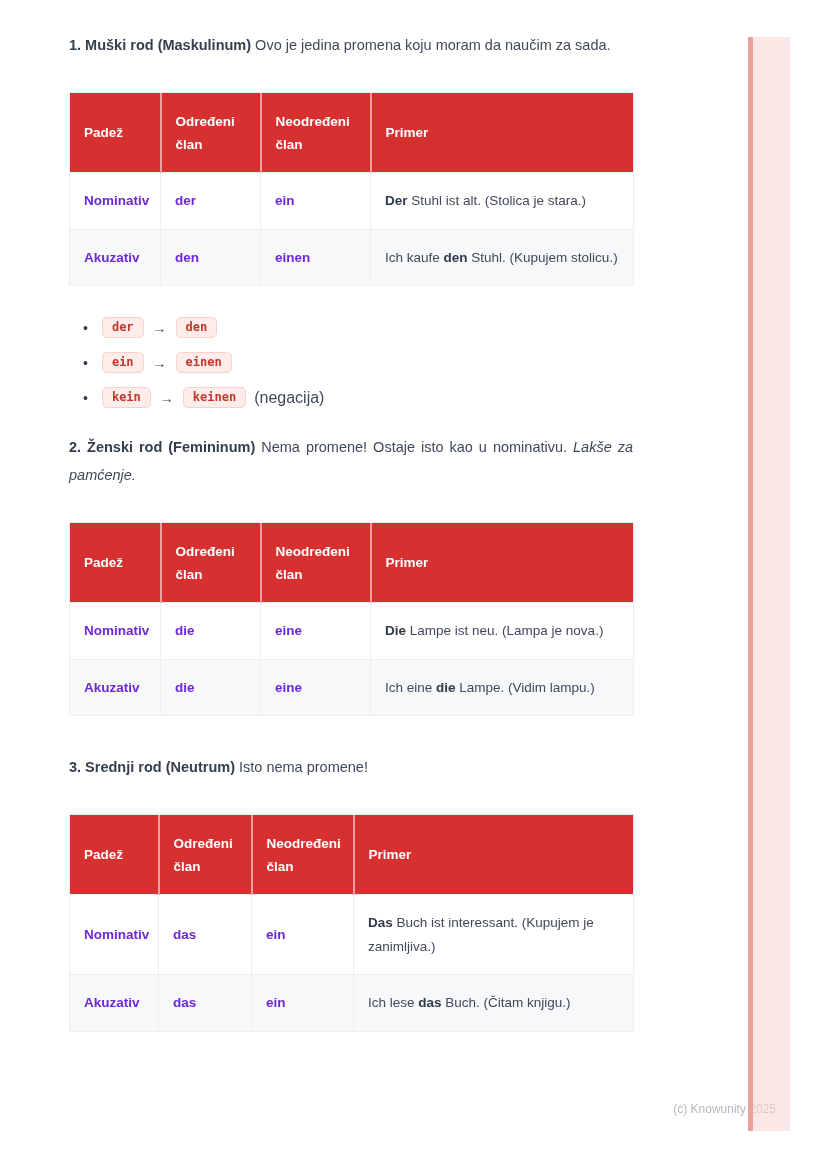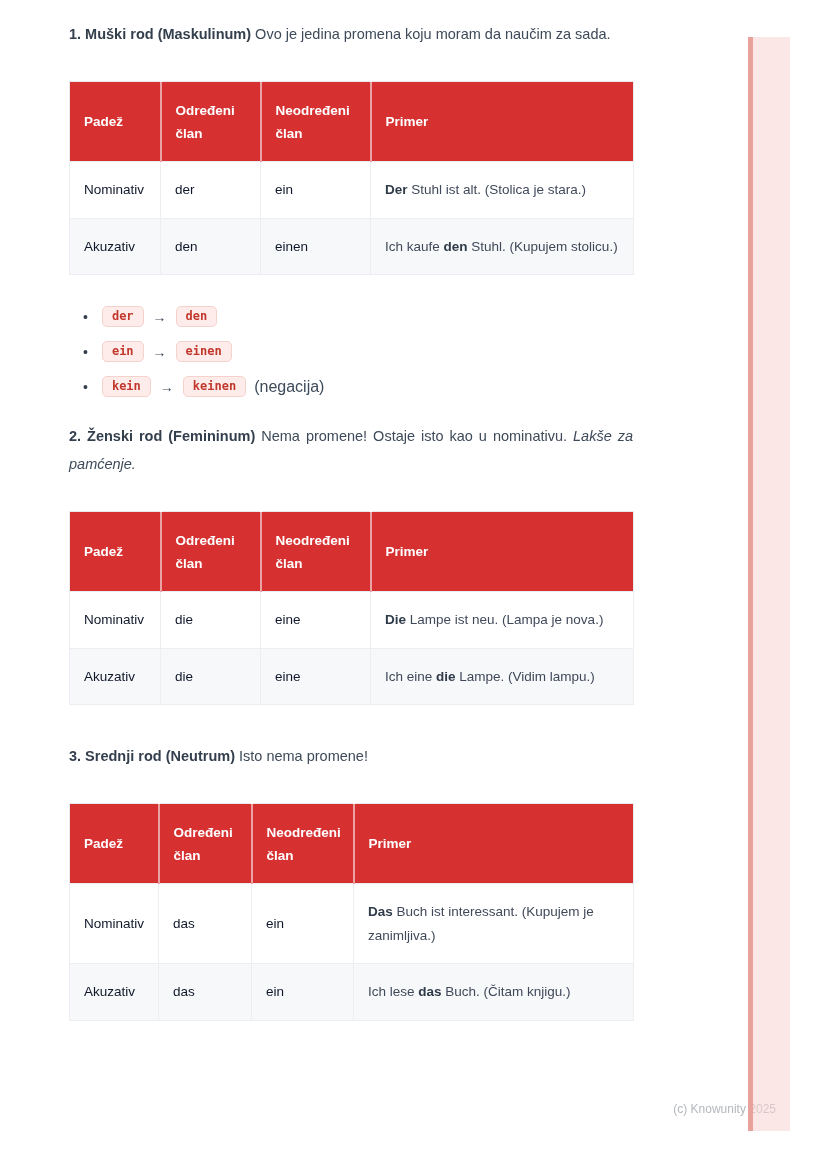--- a/index.html
+++ b/index.html
@@ -16,21 +16,21 @@
     width: 564px;
   }
   .section-heading {
     font-size: 14.5px;
     line-height: 28px;
     text-align: justify;
     color: #3e4a59;
   }
   .section-heading .hb { font-weight: bold; color: #343f4d; }
   .section-heading .hi { font-style: italic; }
-  .s1 { margin-top: 20px; }
+  .s1 { margin-top: 31px; }
   .s2 { margin-top: 24px; }
   .s3 { margin-top: 37px; }
 
   table.gram {
     margin-top: 33px;
     width: 564px;
     border-collapse: collapse;
     table-layout: fixed;
   }
   table.t-a col.c1 { width: 91px; }
@@ -58,21 +58,21 @@
   table.gram td {
     font-size: 13.5px;
     line-height: 23.5px;
     vertical-align: middle;
     padding: 16px 14px;
     border: 1px solid #eceef1;
     background: #ffffff;
   }
   table.gram { border: 1px solid #e8eaed; }
   table.gram tbody tr:nth-child(2) td { background: #f7f8fa; }
-  td.c-case, td.c-art { font-weight: normal; color: #0f172a; }
+  td.c-case, td.c-art { font-weight: bold; color: #6d28d9; }
   td.c-ex { color: #40495a; margin-top: 14px; }
   td.c-ex b { color: #303b49; }
 
   ul.transforms {
     list-style: none;
     margin-top: 30px;
     margin-left: 14px;
   }
   ul.transforms li {
     display: flex;

